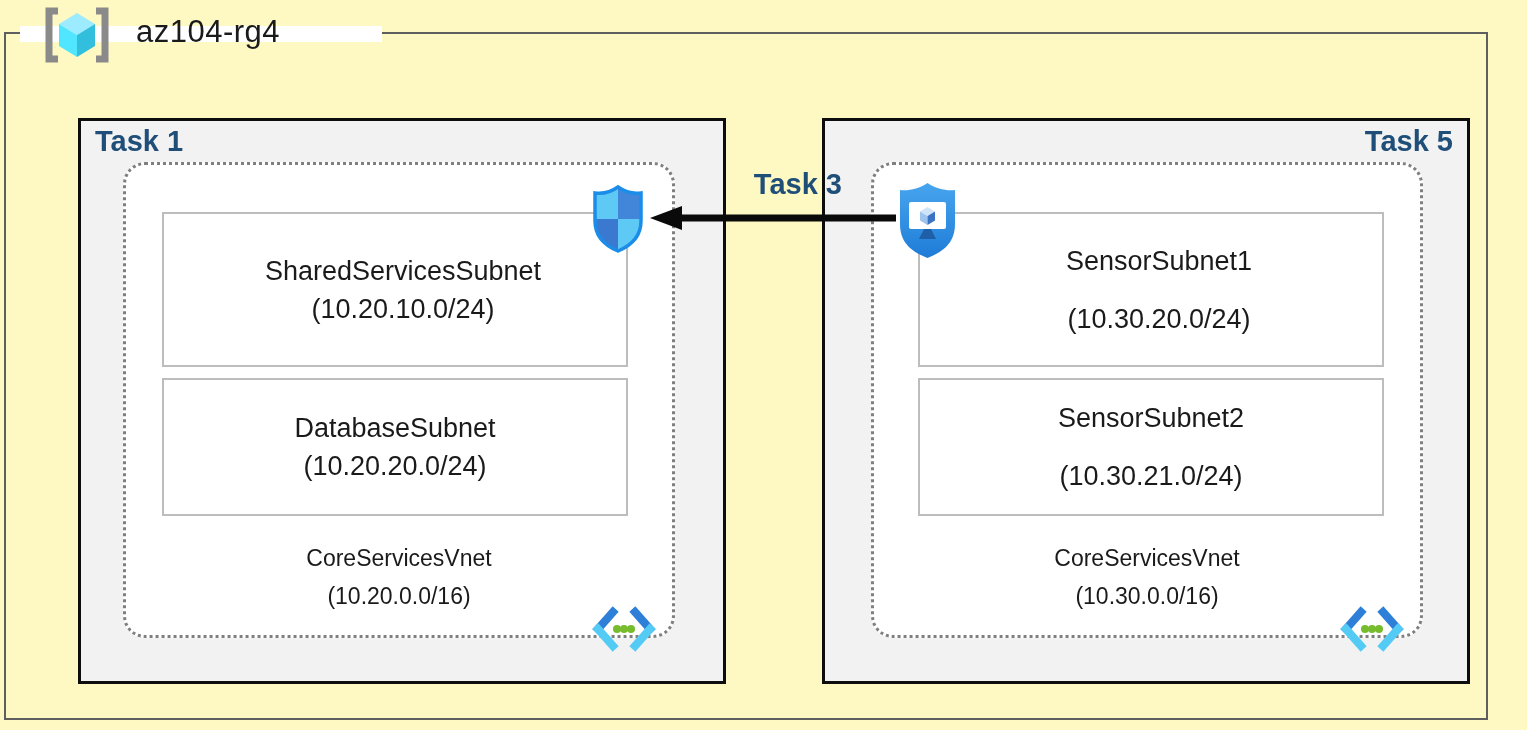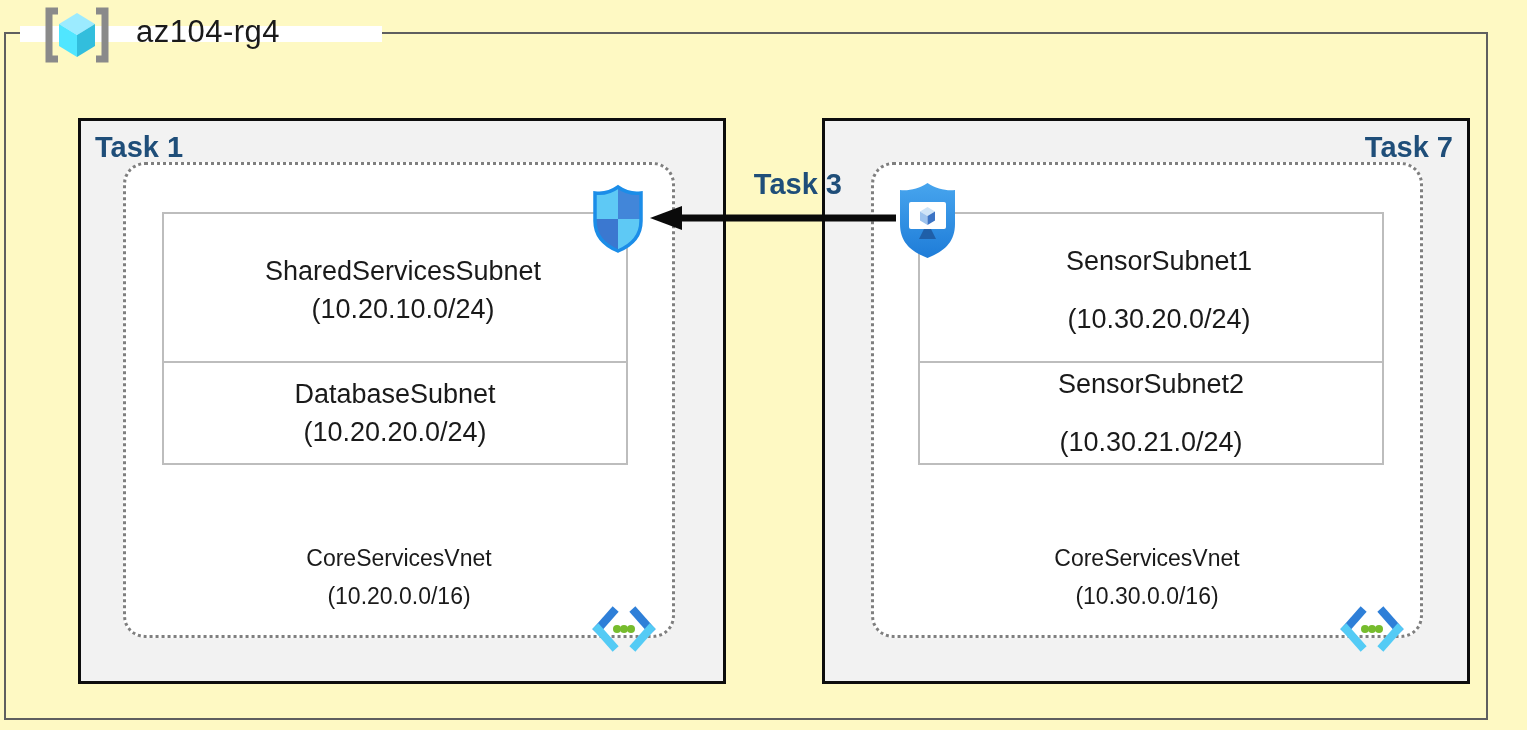--- a/index.html
+++ b/index.html
@@ -13,36 +13,36 @@
   }
   .rg-title-mask{position:absolute;left:20px;top:26px;width:362px;height:16px;background:#ffffff;}
   .rg-icon{position:absolute;left:42px;top:6px;width:70px;height:58px;}
   .rg-label{position:absolute;left:136px;top:14px;font-size:31px;letter-spacing:.5px;}
   .task-box{
     position:absolute;top:118px;width:648px;height:566px;background:#f2f2f2;
     border:3px solid #0d0d0d;box-sizing:border-box;
   }
   #task1-box{left:78px;}
   #task2-box{left:822px;}
-  .task-label{position:absolute;top:10px;font-size:29px;font-weight:bold;color:#1f4e79;}
+  .task-label{position:absolute;top:4px;font-size:29px;font-weight:bold;color:#1f4e79;}
   #task1-label{left:14px;}
   #task2-label{right:14px;}
   .vnet-zone{
     position:absolute;top:162px;width:552px;height:476px;background:#ffffff;
     border:3px dotted #7f7f7f;border-radius:22px;box-sizing:border-box;
   }
   #vnet1-zone{left:123px;}
   #vnet2-zone{left:871px;}
   .subnet-box{
     position:absolute;width:466px;background:#ffffff;border:2px solid #bdbdbd;
     box-sizing:border-box;display:flex;flex-direction:column;align-items:center;
     justify-content:center;text-align:center;font-size:27px;line-height:38px;
   }
   .sn-row1{top:212px;height:155px;padding-left:16px;}
-  .sn-row2{top:361px;height:104px;}
+  .sn-row2{top:378px;height:138px;}
   .sn-left{left:162px;}
   .sn-right{left:918px;gap:20px;}
   .vnet-label{
     position:absolute;top:539px;width:552px;text-align:center;
     font-size:23px;line-height:38px;
   }
   #vnet1-label{left:123px;}
   #vnet2-label{left:871px;}
   .vnet-icon{position:absolute;top:604px;width:64px;height:52px;}
   #vnet1-icon{left:592px;}
@@ -72,21 +72,21 @@
       <polygon points="53,18 35,29 35,51 53,40" fill="#32bedd"></polygon>
     </svg>
   </div>
   <div class="rg-label">az104-rg4</div>
 
   <div class="task-box" id="task1-box">
     <div class="task-label" id="task1-label">Task 1</div>
   </div>
 
   <div class="task-box" id="task2-box">
-    <div class="task-label" id="task2-label">Task 7</div>
+    <div class="task-label" id="task2-label">Task 5</div>
   </div>
 
   <div class="vnet-zone" id="vnet1-zone"></div>
   <div class="vnet-zone" id="vnet2-zone"></div>
 
   <div class="subnet-box sn-left sn-row1">
     <div>SharedServicesSubnet</div>
     <div>(10.20.10.0/24)</div>
   </div>
   <div class="subnet-box sn-left sn-row2">

